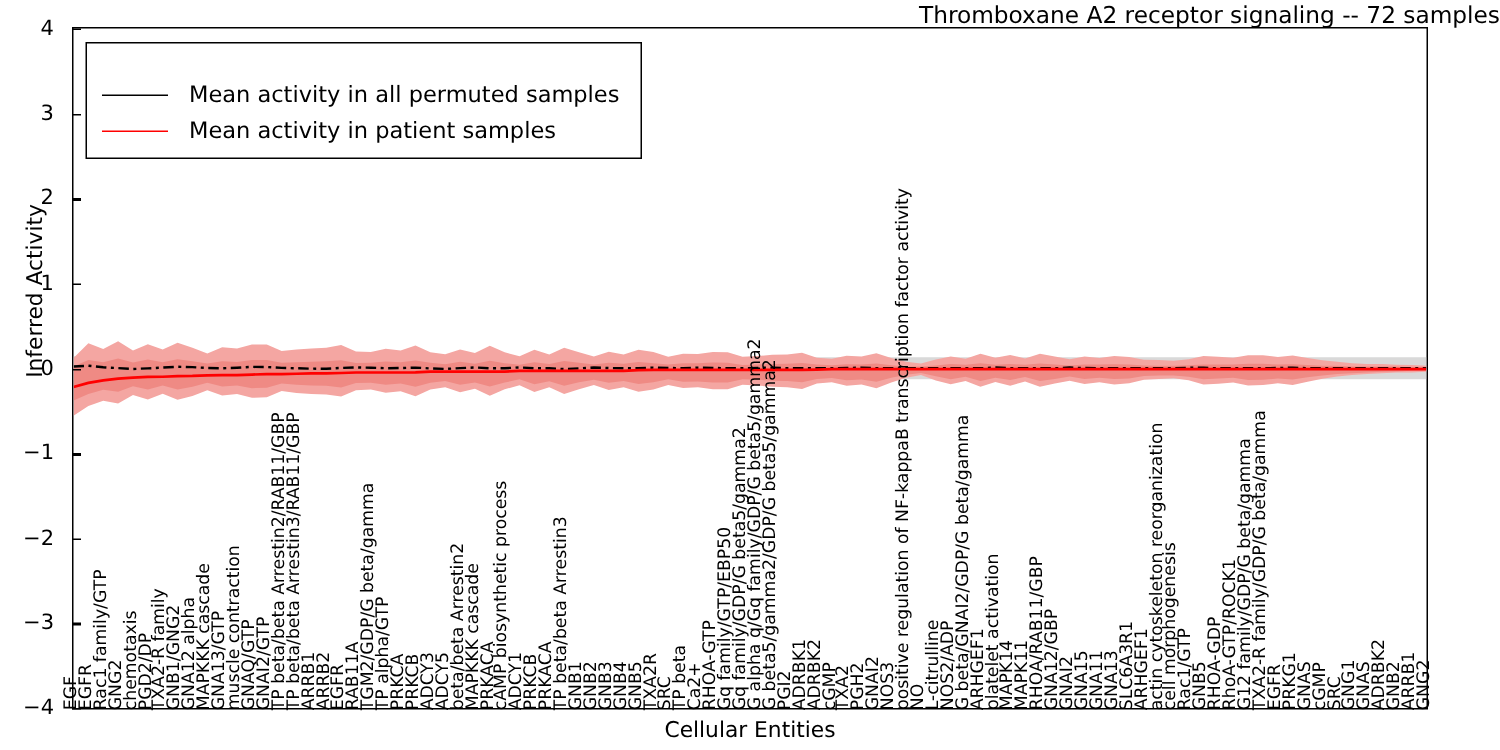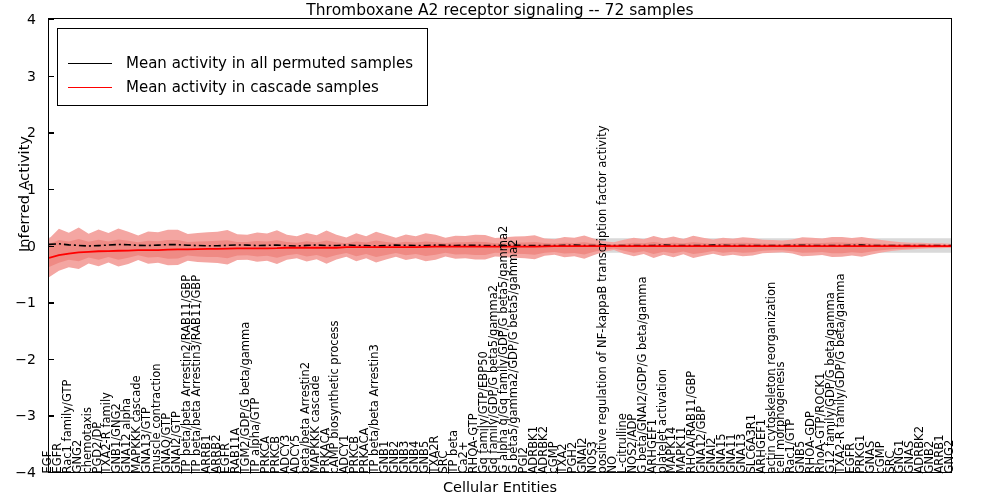--- a/index.html
+++ b/index.html
@@ -2,21 +2,21 @@
 <html><head>
 <meta charset="utf-8">
 <style>
   html,body{margin:0;padding:0;background:#ffffff;}
   body{width:1000px;height:500px;overflow:hidden;
        font-family:"DejaVu Sans","Liberation Sans",sans-serif;color:#000;}
   #root{position:relative;width:1000px;height:500px;}
 
   
   #chart-title{
-    position:absolute;left:0;top:1px;width:1000px;text-align:center;
+    position:absolute;left:0;top:1px;width:1000px;text-align:right;
     font-size:15.5px;color:#000;letter-spacing:0px;white-space:nowrap;
   }
 
   
   #plot-frame{
     position:absolute;left:48px;top:18px;width:904px;height:455px;
     border:1.4px solid #000;box-sizing:border-box;background:#fff;
     overflow:hidden;
   }
   #plot-svg{position:absolute;left:0;top:0;}
@@ -182,21 +182,21 @@
 
   <div id="x-axis-title">Cellular Entities</div>
 
   <div id="legend">
     <div class="legend-row">
       <span class="legend-swatch" style="border-top-color: rgb(0, 0, 0);"></span>
       <span class="legend-text">Mean activity in all permuted samples</span>
     </div>
     <div class="legend-row">
       <span class="legend-swatch" style="border-top-color: rgb(255, 0, 0);"></span>
-      <span class="legend-text">Mean activity in cascade samples</span>
+      <span class="legend-text">Mean activity in patient samples</span>
     </div>
   </div>
 
 <div class="ytick-mark" style="top: 19px;"></div>
     <div class="ytick-mark" style="top: 75.625px;"></div>
     <div class="ytick-mark" style="top: 132.25px;"></div>
     <div class="ytick-mark" style="top: 188.875px;"></div>
     <div class="ytick-mark" style="top: 245.5px;"></div>
     <div class="ytick-mark" style="top: 302.125px;"></div>
     <div class="ytick-mark" style="top: 358.75px;"></div>

